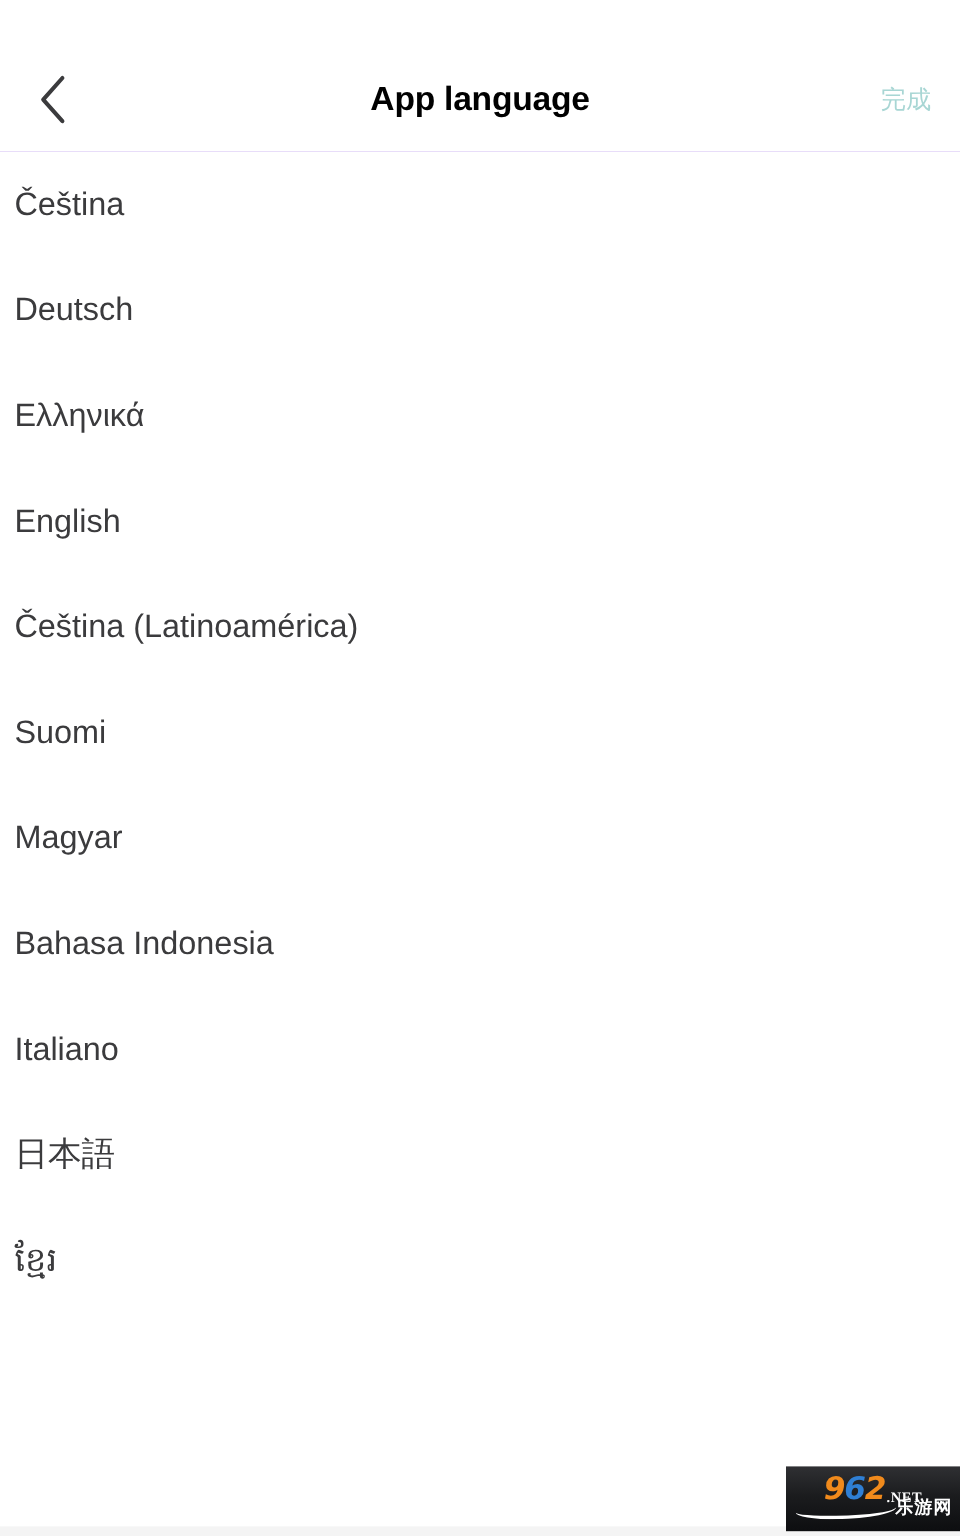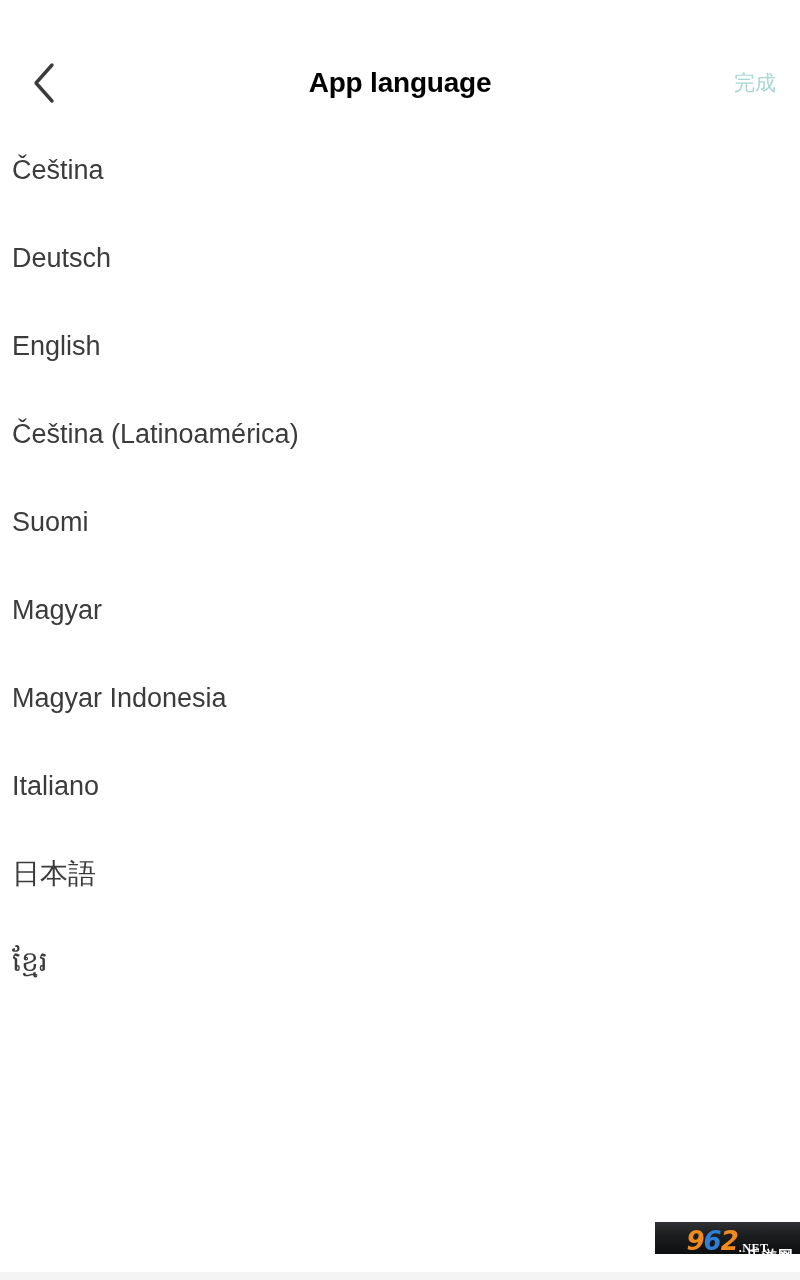--- a/index.html
+++ b/index.html
@@ -111,21 +111,21 @@
     height: 8px;
     background: #f4f4f4;
   }
 
   
   .watermark {
     position: absolute;
     right: 0px;
     top: 1222px;
     width: 145px;
-    height: 32px;
+    height: 54px;
     background: linear-gradient(180deg, #2f3033 0%, #1b1c1e 45%, #0d0e10 100%);
     overflow: hidden;
     padding-left: 35px;
   }
   .wm-row1 {
     position: absolute;
     left: 0; top: 4px;
     width: 145px;
     height: 28px;
     display: flex;
@@ -202,33 +202,36 @@
   </div>
 
   <div class="lang-list" id="lang-list">
       <div class="lang-item">
         <span class="lang-label">Čeština</span>
       </div>
       <div class="lang-item">
         <span class="lang-label">Deutsch</span>
       </div>
       <div class="lang-item">
+        <span class="lang-label">Ελληνικά</span>
+      </div>
+      <div class="lang-item">
         <span class="lang-label">English</span>
       </div>
       <div class="lang-item">
         <span class="lang-label">Čeština (Latinoamérica)</span>
       </div>
       <div class="lang-item">
         <span class="lang-label">Suomi</span>
       </div>
       <div class="lang-item">
         <span class="lang-label">Magyar</span>
       </div>
       <div class="lang-item">
-        <span class="lang-label">Magyar Indonesia</span>
+        <span class="lang-label">Bahasa Indonesia</span>
       </div>
       <div class="lang-item">
         <span class="lang-label">Italiano</span>
       </div>
       <div class="lang-item">
         <span class="lang-label cjk">日本語</span>
       </div>
       <div class="lang-item">
         <span class="lang-label cjk">ខ្មែរ</span>
       </div>

